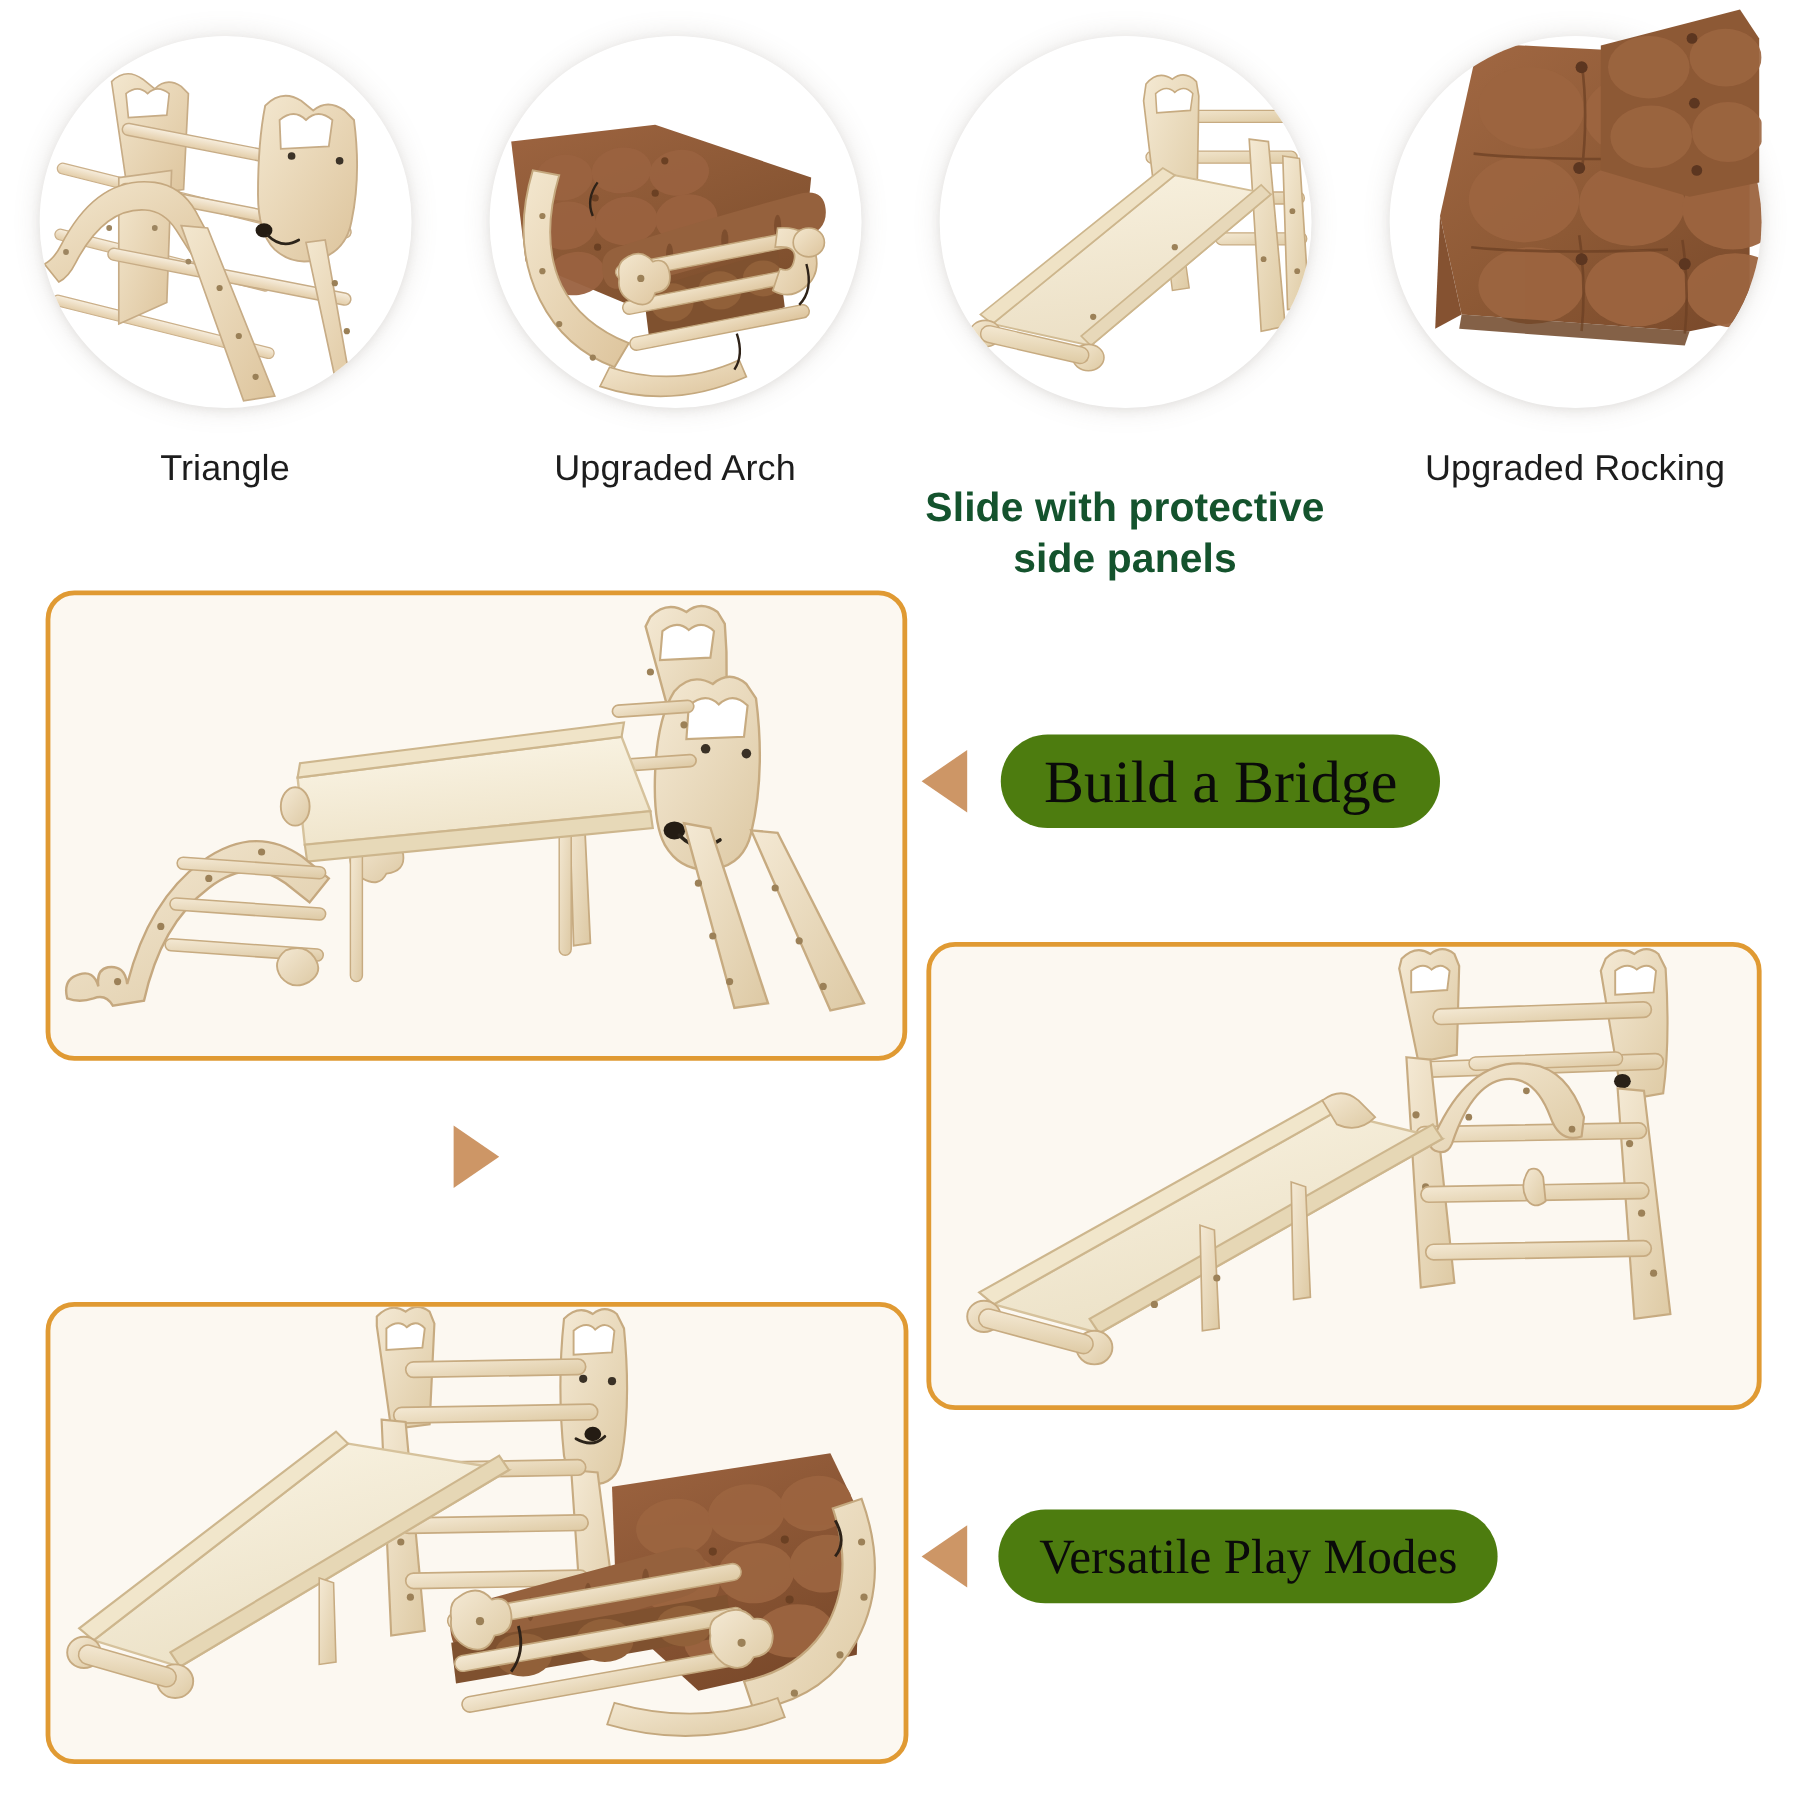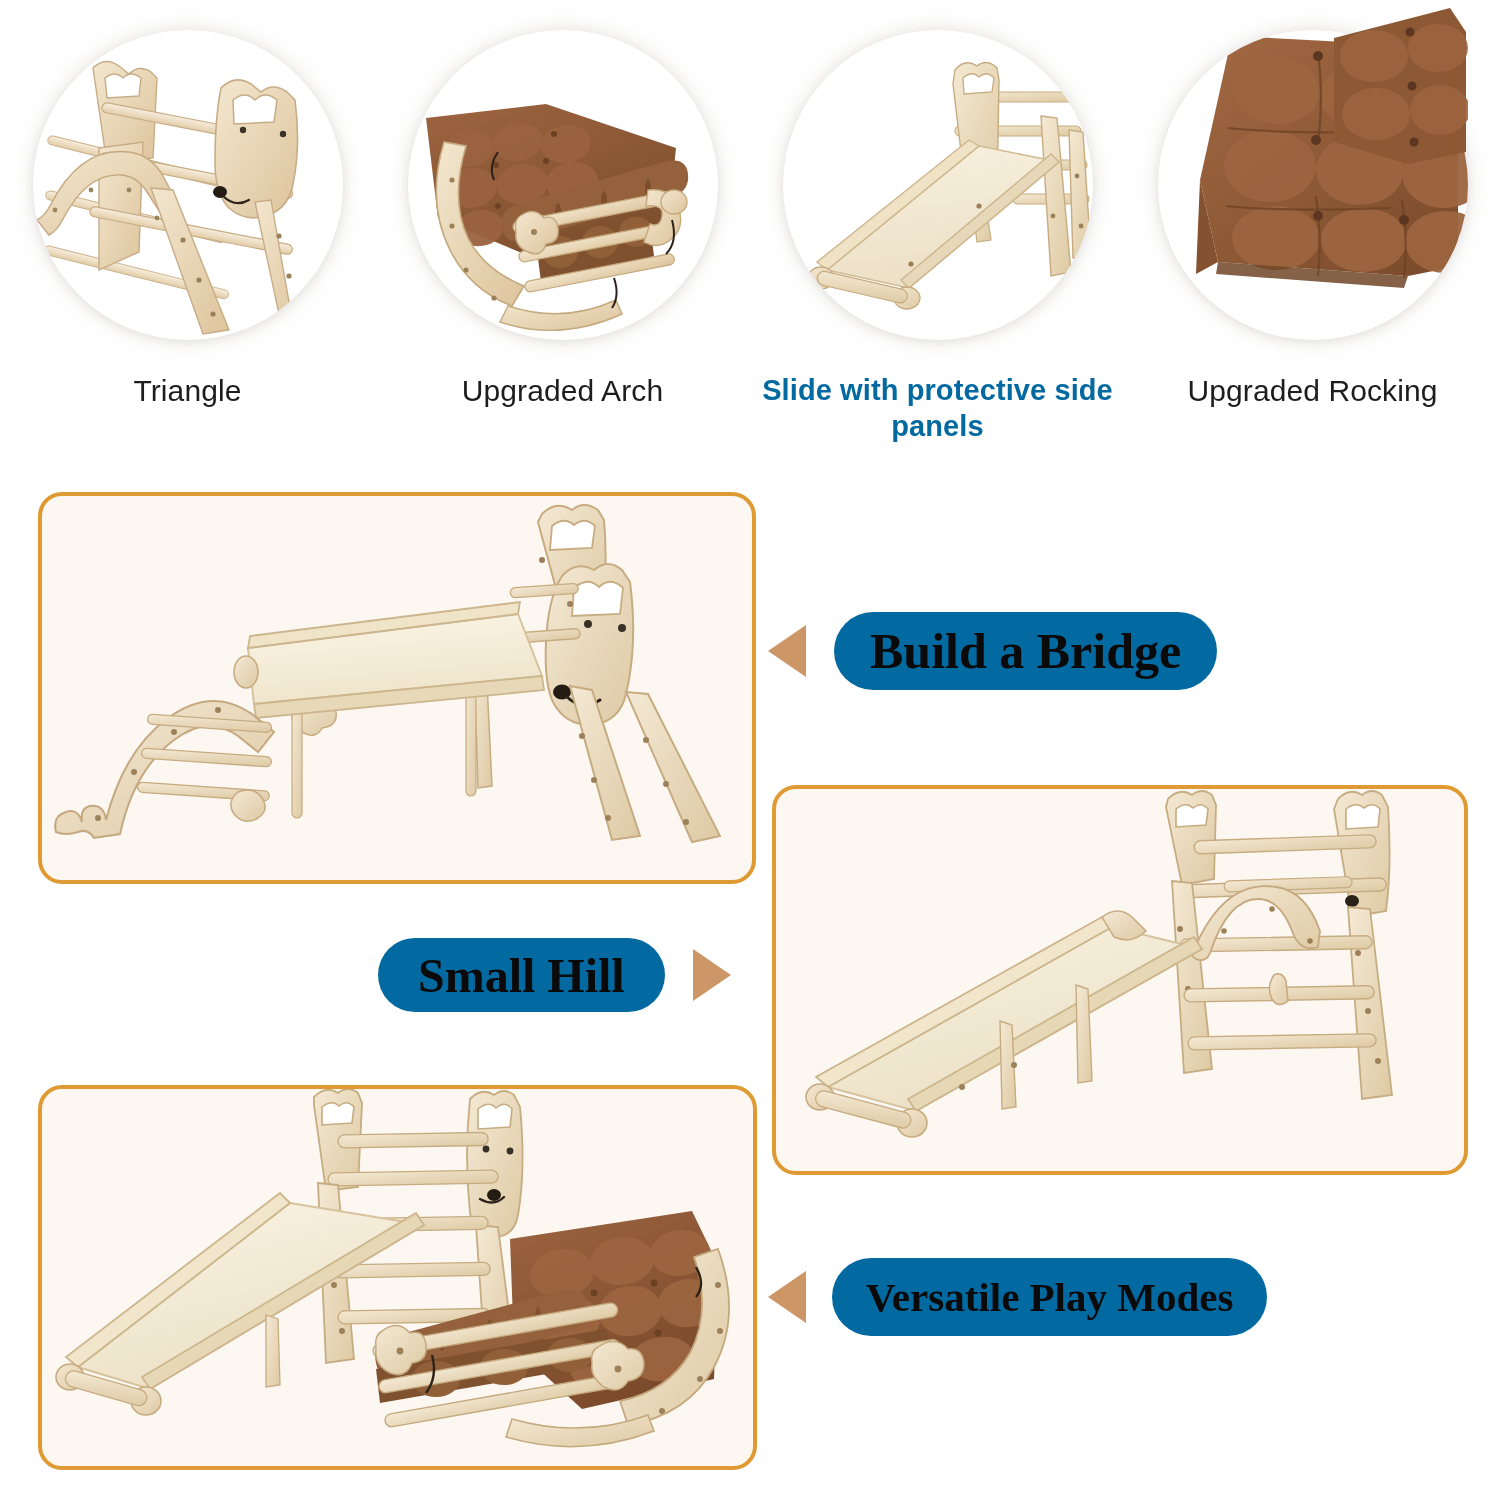--- a/index.html
+++ b/index.html
@@ -30,46 +30,46 @@
   }
   .thumb.spill { overflow: visible; }
   .thumb.spill .clipin { position:absolute; inset:0; border-radius:50%; overflow:hidden; }
   .thumb svg { position: absolute; left: 0; top: 0; }
 
   .cap {
     position: absolute; left: 0; top: 372px; width: 375px;
     text-align: center; line-height: 1.25;
     font-size: 30px; color: #1d1d1d; letter-spacing: .1px;
   }
-  .cap.hl { color: #0369a1; font-weight: 700; font-size: 29px; }
+  .cap.hl { color: #14532d; font-weight: 700; font-size: 34px; margin-top: 30px; }
 
   
   .panel {
     position: absolute;
     background: #fcf8f1;
     border: 4px solid #e09a33;
     border-radius: 24px;
     overflow: hidden;
   }
   #panel-bridge { left: 38px;  top: 492px;  width: 718px; height: 392px; }
   #panel-hill   { left: 772px; top: 785px;  width: 696px; height: 390px; }
   #panel-modes  { left: 38px;  top: 1085px; width: 719px; height: 385px; }
   .panel svg { position: absolute; left: 0; top: 0; }
 
   
   .callout { position: absolute; display: flex; align-items: center; }
   .tri { width: 0; height: 0; flex: 0 0 auto; }
   .tri.left  { border-top: 26px solid transparent; border-bottom: 26px solid transparent; border-right: 38px solid #cd9666; }
   .tri.right { border-top: 26px solid transparent; border-bottom: 26px solid transparent; border-left: 38px solid #cd9666; }
   .pill {
-    background: #0369a1;
+    background: #4d7c0f;
     border-radius: 44px;
     color: #0a0a0a;
     font-family: "Liberation Serif", serif;
-    font-weight: 700;
+    font-weight: 400;
     white-space: nowrap;
     display: flex; align-items: center; justify-content: center;
   }
   #callout-bridge { left: 768px; top: 612px; }
   #callout-bridge .pill { height: 78px; font-size: 50px; padding: 0 36px; margin-left: 28px; }
   #callout-hill   { left: 378px; top: 938px; }
   #callout-hill .pill { height: 74px; font-size: 48px; padding: 0 40px; margin-right: 28px; }
   #callout-modes  { left: 768px; top: 1258px; }
   #callout-modes .pill { height: 78px; font-size: 41px; padding: 0 34px; margin-left: 26px; }
 </style>
@@ -484,21 +484,20 @@
       <path d="M224 232 l12 4 l4 82 l-14 2 z" fill="url(#hw)" stroke="#c7ab81" stroke-width="1.4"></path>
       <path d="M300 196 l12 4 l4 92 l-14 2 z" fill="url(#hw)" stroke="#c7ab81" stroke-width="1.4"></path>
       <g fill="#9c8158">
           <circle cx="186" cy="298" r="3"></circle>
           <circle cx="238" cy="276" r="3"></circle>
         </g>
     </svg>
   </div>
 
   <div class="callout" id="callout-hill">
-    <div class="pill">Small Hill</div>
     <div class="tri right"></div>
   </div>
 
   <div class="panel" id="panel-modes">
     <svg width="711" height="377" viewBox="0 0 711 377">
       <defs>
         <linearGradient id="vw" x1="0" y1="0" x2="1" y2="1">
           <stop offset="0" stop-color="#f4e9d4"></stop>
             <stop offset="1" stop-color="#decaa4"></stop>
         </linearGradient>

